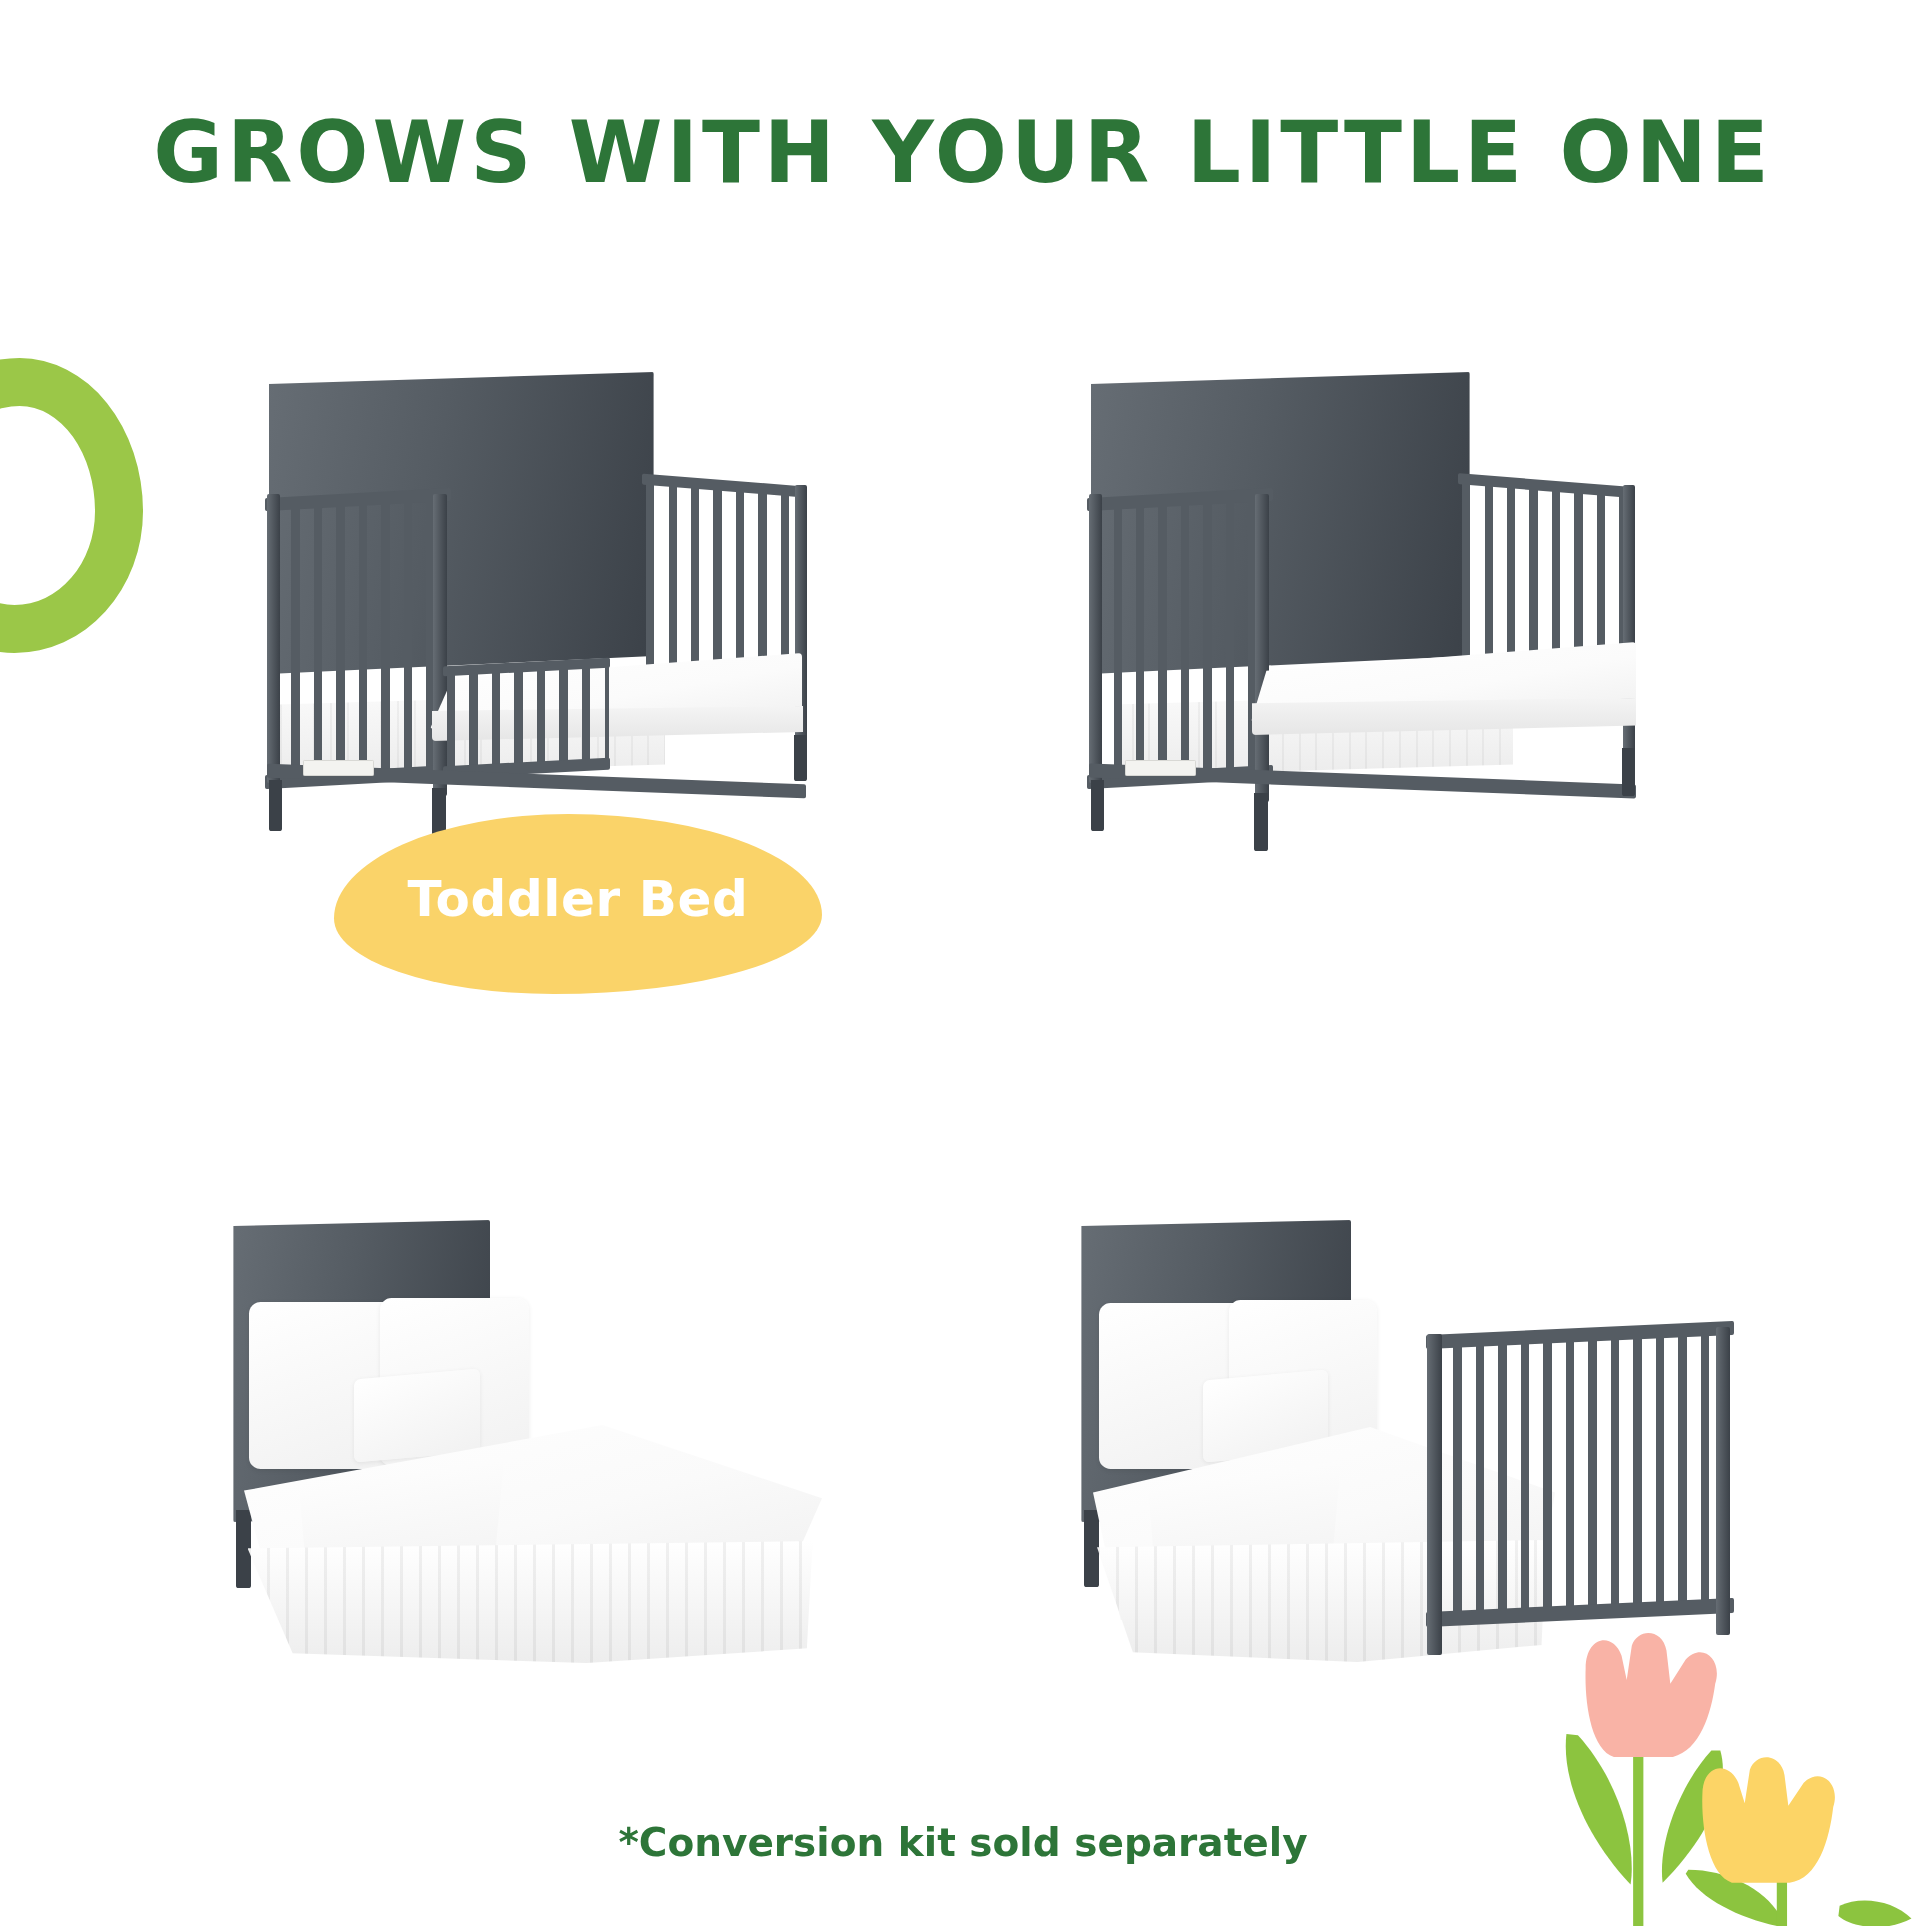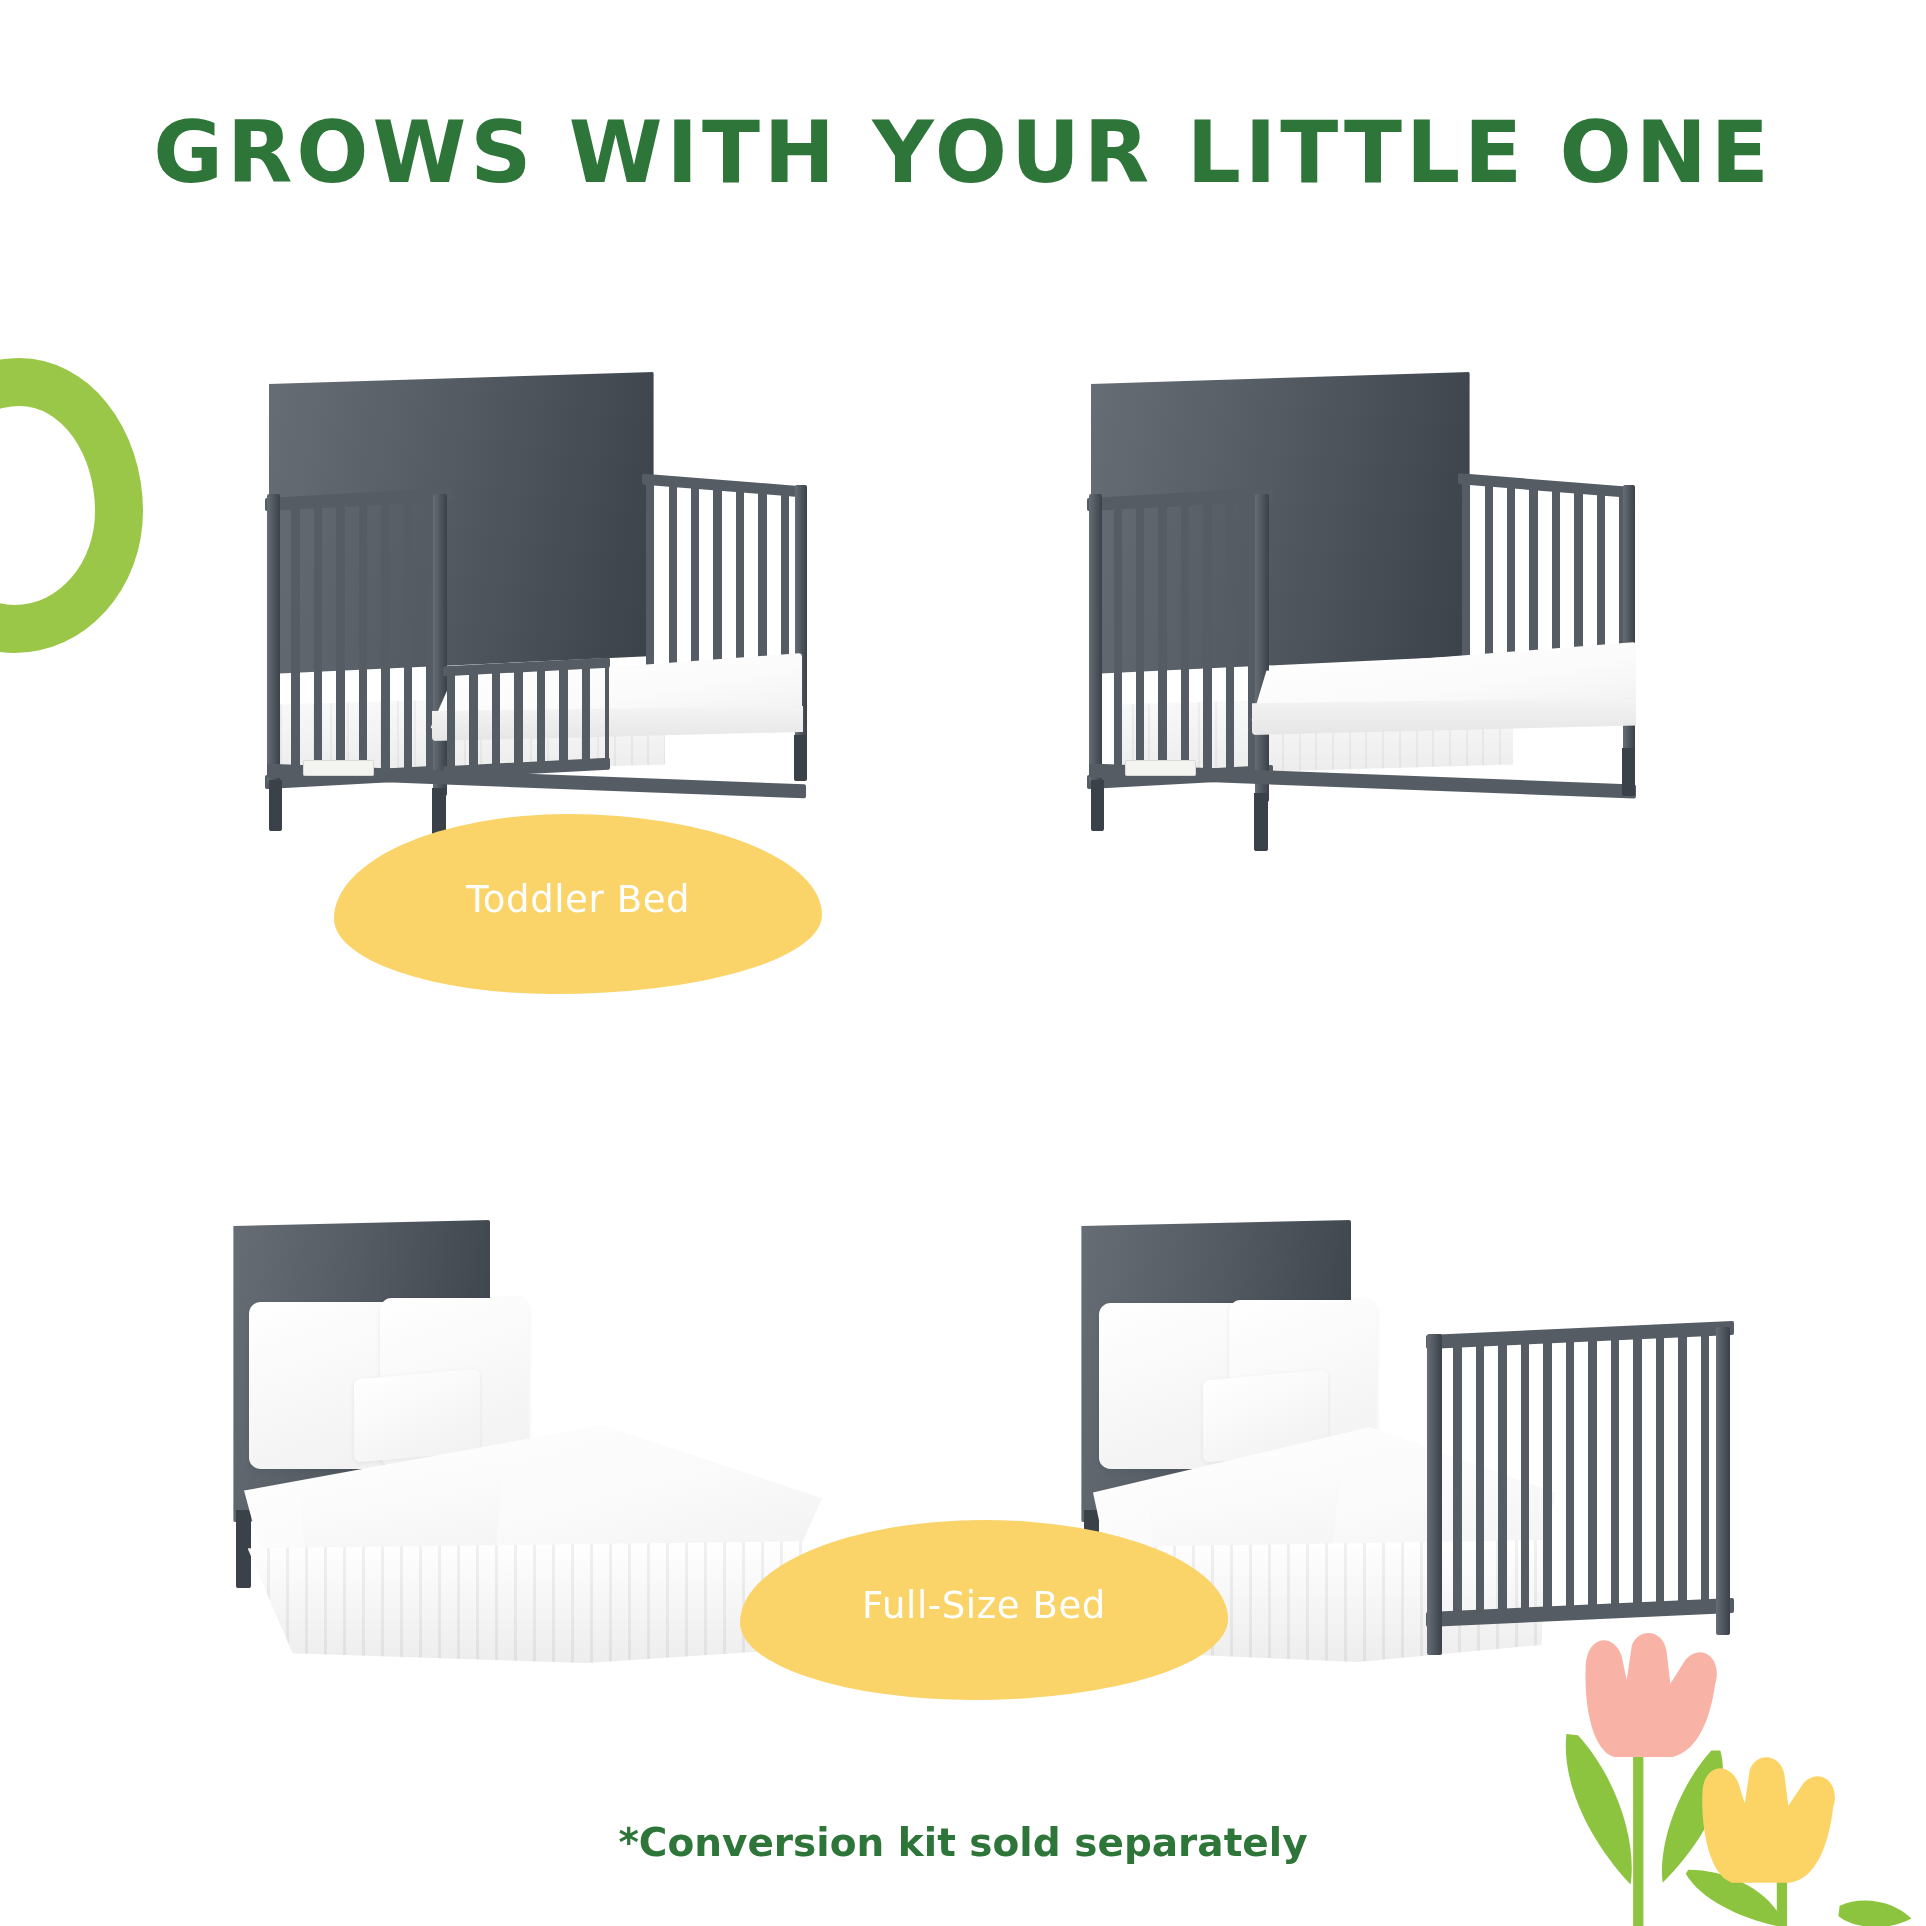--- a/index.html
+++ b/index.html
@@ -45,22 +45,22 @@
   }
 
   
   .blob{
     position:absolute;
     background:var(--yellow);
     display:flex;align-items:center;justify-content:center;
   }
   .blob span{
     color:#ffffff;
-    font-size:37px;
-    font-weight:400;
+    font-size:50px;
+    font-weight:700;
     letter-spacing:0.6px;
     font-family:"DejaVu Sans", sans-serif;
     white-space:nowrap;
     position:relative;
     transform:translateY(-5.1px);
   }
   .blob-toddler{
     left:334px;top:814px;width:488px;height:180px;
     border-radius:48% 52% 55% 45% / 58% 56% 44% 42%;
   }
@@ -288,23 +288,20 @@
     <div class="rail" style="left:360px;top:108px;width:308px;height:14px;
                 transform:skewY(-2.6deg);"></div>
     <div class="slats" style="left:365px;top:117px;width:298px;height:282px;
                 transform:skewY(-2.4deg);"></div>
     <div class="rail" style="left:360px;top:385px;width:308px;height:15.4px;
                 transform:skewY(-2.6deg);"></div>
     <div class="post" style="left:361px;top:114px;width:15.4px;height:321px;"></div>
     <div class="post" style="left:650px;top:107px;width:14px;height:308px;"></div>
   </div>
 
-  <div class="blob blob-full">
-    <span>Full-Size Bed</span>
-  </div>
 
   <div class="footnote">*Conversion kit sold separately</div>
 
   <svg style="position:absolute;left:1560px;top:1631px;width:372px;height:302px;" viewBox="0 0 580 470" xmlns="http://www.w3.org/2000/svg">
 
     <path fill="#8cc43f" d="M10 160 C 2 230 40 320 110 395 C 120 330 90 230 28 162 Z"></path>
     <path fill="#8cc43f" d="M250 186 C 268 250 222 330 160 392 C 152 326 190 236 236 186 Z"></path>
 
     <rect x="114" y="182" width="16" height="288" rx="8" fill="#8cc43f"></rect>
 

